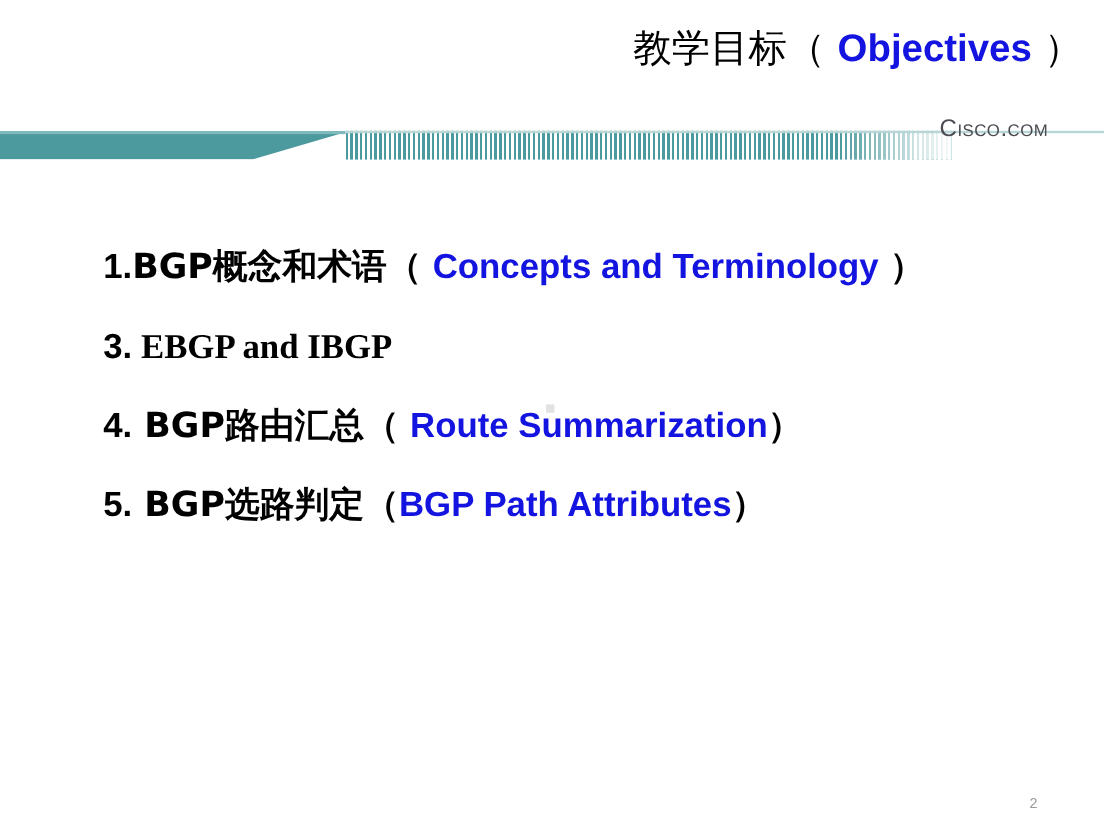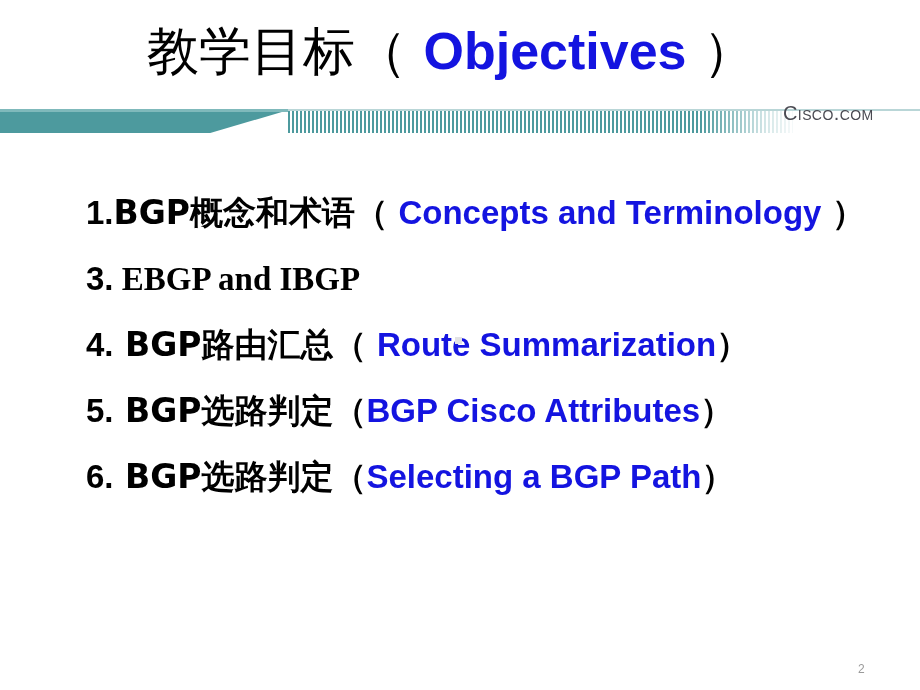--- a/index.html
+++ b/index.html
@@ -15,22 +15,22 @@
     overflow: hidden;
     font-family: "Liberation Sans", "DejaVu Sans", sans-serif;
   }
 
   
   #slide-title {
     position: absolute;
     left: 0;
     top: 22px;
     width: 902px;
-    text-align: center;
-    font-size: 52px;
+    text-align: right;
+    font-size: 32px;
     font-weight: bold;
     line-height: 1.15;
     white-space: nowrap;
     color: #000000;
     letter-spacing: 0px;
   }
   #slide-title .cjk {
     font-family: "DejaVu Sans", "Liberation Sans", sans-serif;
     font-weight: normal;
     color: #000000;
@@ -104,42 +104,42 @@
     left: 288px;
     top: 0;
     width: 632px;
     height: 2px;
     background: #b9d6d7;
   }
 
   #cisco-wordmark {
     position: absolute;
     left: 783px;
-    top: 102px;
+    top: 96px;
     font-family: "Liberation Sans", sans-serif;
     font-size: 20px;
     font-weight: normal;
     color: #4a4a52;
     letter-spacing: 0.4px;
     font-variant: small-caps;
     text-transform: none;
   }
 
   
   #bullet-list {
     position: absolute;
     left: 86px;
     top: 186px;
     width: 800px;
   }
   .bullet-line {
     height: 66px;
-    line-height: 54px;
+    line-height: 72px;
     white-space: nowrap;
-    font-size: 33px;
+    font-size: 29px;
     color: #000000;
   }
   .bullet-line .cjk {
     font-family: "DejaVu Sans", "Liberation Sans", sans-serif;
     font-weight: bold;
     color: #000000;
   }
   .bullet-line .num {
     font-family: "Liberation Sans", sans-serif;
     font-weight: bold;
@@ -213,26 +213,23 @@
 
     <div class="bullet-line" id="bullet-line-3">
       <span class="num">3.</span><span class="cjk"></span><span class="en-black"> EBGP and IBGP</span><span class="cjk"></span>
     </div>
 
     <div class="bullet-line" id="bullet-line-4">
       <span class="num">4.</span><span class="cjk"> BGP路由汇总（</span><span class="paren"> </span><span class="en-blue">Route Summarization</span><span class="paren"></span><span class="cjk">）</span>
     </div>
 
     <div class="bullet-line" id="bullet-line-5">
-      <span class="num">5.</span><span class="cjk"> BGP选路判定（</span><span class="paren"></span><span class="en-blue">BGP Cisco Attributes</span><span class="paren"></span><span class="cjk">）</span>
-    </div>
-
-    <div class="bullet-line" id="bullet-line-6">
-      <span class="num">6.</span><span class="cjk"> BGP选路判定（</span><span class="paren"></span><span class="en-blue">Selecting a BGP Path</span><span class="paren"></span><span class="cjk">）</span>
-    </div>
+      <span class="num">5.</span><span class="cjk"> BGP选路判定（</span><span class="paren"></span><span class="en-blue">BGP Path Attributes</span><span class="paren"></span><span class="cjk">）</span>
+    </div>
+
 
   </div>
 
   <div id="artifact-square"></div>
 
   <div id="page-number">2</div>
 
 </div>
 
 </body></html>

